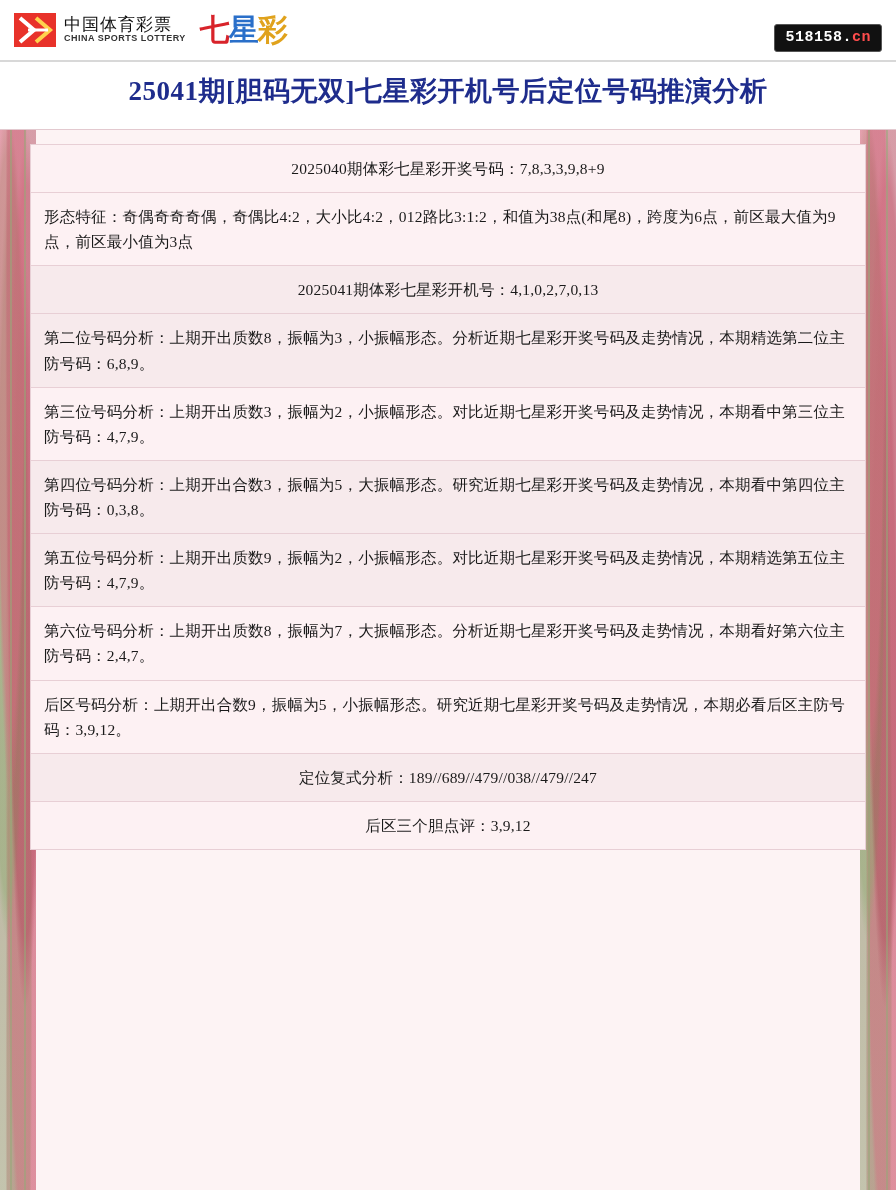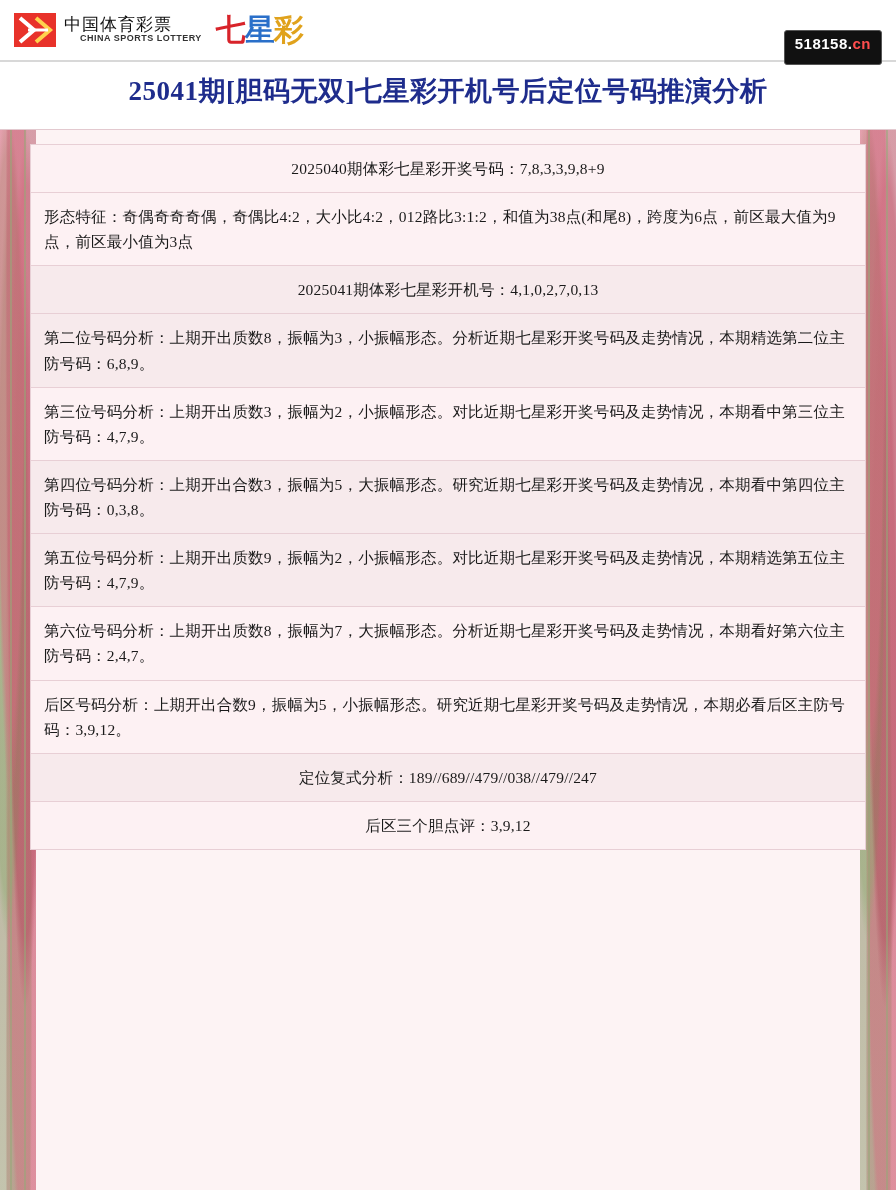--- a/index.html
+++ b/index.html
@@ -82,42 +82,41 @@
     color: #111;
     font-family: "Liberation Sans", sans-serif;
     letter-spacing: 1px;
   }
   .logo-text .en {
     font-size: 9px;
     color: #333;
     font-family: "Liberation Sans", sans-serif;
     letter-spacing: 0.5px;
     font-weight: bold;
-    margin-left: 16px;
   }
   .brand-qxc {
     font-size: 30px;
     font-weight: bold;
     margin-left: 6px;
     font-family: "Liberation Sans", sans-serif;
     letter-spacing: -1px;
   }
   .brand-qxc .c1 { color: #d8232a; }
   .brand-qxc .c2 { color: #2a6fc9; }
   .brand-qxc .c3 { color: #e0a21c; }
 
   .site-badge {
     position: absolute;
     right: 14px;
-    top: 30px;
+    top: 24px;
     background: #111;
     border: 1px solid #555;
     border-radius: 3px;
-    padding: 4px 10px 12px;
-    font-family: Liberation Sans, sans-serif;
+    padding: 4px 10px 5px;
+    font-family: Liberation Mono, monospace;
     font-size: 15px;
     font-weight: bold;
     letter-spacing: 0.5px;
   }
   .site-badge .white { color: #fff; }
   .site-badge .red { color: #ff4d4d; }
 
   
   .title-bar {
     background: #ffffff;

